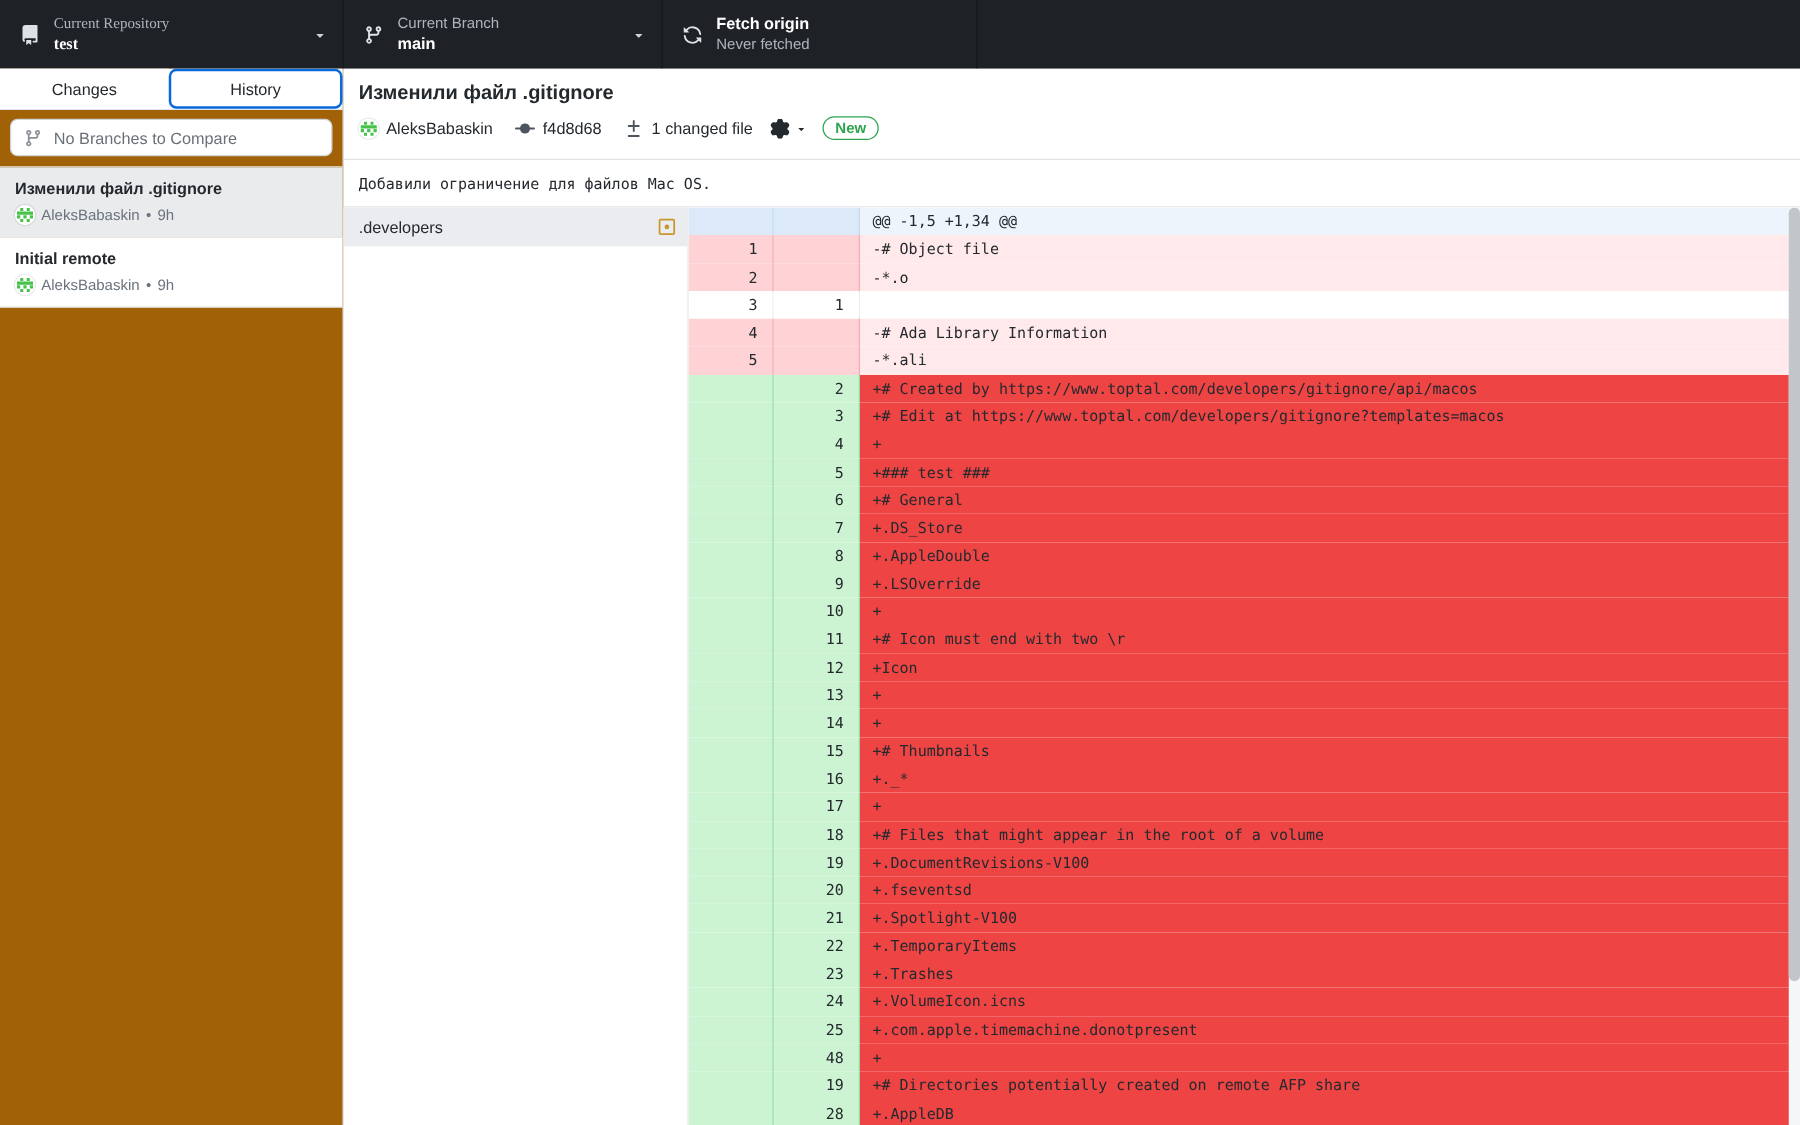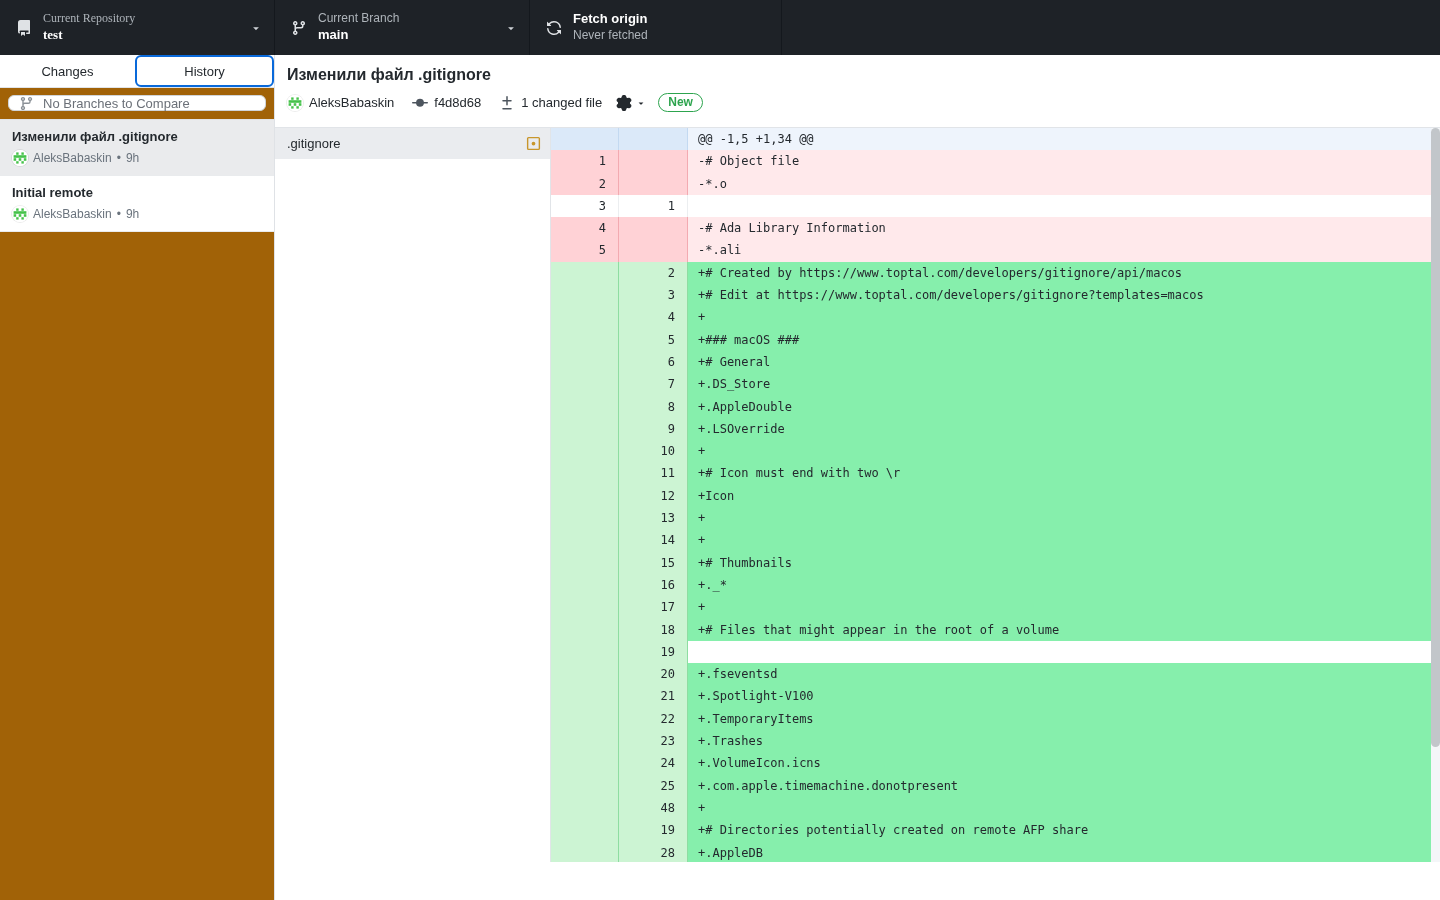--- a/index.html
+++ b/index.html
@@ -20,21 +20,21 @@
   .tb-chevron{margin-left:auto;width:12px;height:12px;fill:#cfd3d7;}
 
   
   .sidebar{position:absolute;left:0;top:55px;width:275px;height:845px;background:#a16207;
            border-right:1px solid #dfe2e6;box-sizing:border-box;}
   .tabs{display:flex;height:33px;border-bottom:1px solid #e1e4e8;box-sizing:border-box;background:#fff;}
   .tab{flex:1;display:flex;align-items:center;justify-content:center;font-size:13px;color:#24292e;
        box-sizing:border-box;cursor:pointer;background:#fff;}
   .tab.selected{border:2px solid #0969da;border-radius:6px;}
   .compare-sec{padding:7px 8px 8px;border-bottom:1px solid #e1e4e8;}
-  .compare-box{height:16px;border:1px solid #d0d4d9;border-radius:6px;display:flex;align-items:center;
+  .compare-box{height:30px;border:1px solid #d0d4d9;border-radius:6px;display:flex;align-items:center;
                gap:9px;padding:0 10px;color:#6b7078;font-size:13px;box-sizing:border-box;background:#fff;}
   .compare-box svg{width:15px;height:15px;fill:#8b9197;flex-shrink:0;}
   .commit-item{padding:9px 12px 9px;border-bottom:1px solid #e9ebed;cursor:pointer;background:#fff;}
   .commit-item.selected{background:#eaebed;}
   .ci-title{font-size:13px;font-weight:600;color:#24292e;white-space:nowrap;overflow:hidden;}
   .ci-meta{display:flex;align-items:center;gap:5px;margin-top:6px;font-size:12px;color:#6a737d;}
 
   .avatar{width:16px;height:16px;border-radius:50%;background:#fff;overflow:hidden;display:inline-block;
           box-shadow:0 0 0 1px rgba(0,0,0,0.08);flex-shrink:0;}
   .avatar svg{display:block;width:100%;height:100%;}
@@ -65,21 +65,21 @@
         font-size:12px;color:#24292e;background:#fff;}
   .drow{display:flex;height:22.3px;line-height:22.3px;}
   .num{width:68px;text-align:right;padding-right:12px;box-sizing:border-box;flex-shrink:0;color:#24292e;}
   .num.n2{width:69px;}
   .code{flex:1;padding-left:10px;white-space:pre;overflow:hidden;}
   .t-hunk .num{background:#dbe9f9;border-right:1px solid #c3d9f1;}
   .t-hunk .code{background:#eef4fc;}
   .t-del .num{background:#ffd2d6;border-right:1px solid #f3aab1;}
   .t-del .code{background:#ffe9eb;}
   .t-add .num{background:#ccf4d3;border-right:1px solid #8edda1;}
-  .t-add .code{background:#86efac;}
+  .t-add .code{background:#ef4444;}
   .t-ctx .num{background:#fff;border-right:1px solid #eceef0;}
   .t-ctx .code{background:#fff;}
 
   .scrollbar{position:absolute;right:0;top:0;width:9px;height:100%;background:#f4f6f8;}
   .scroll-thumb{position:absolute;top:0;left:0;width:9px;height:619px;background:#c2c6ca;border-radius:5px;}
 </style>
 </head>
 <body>
 
 <div class="app">
@@ -218,26 +218,27 @@
           <svg class="gear" viewBox="0 0 16 16">
               <path d="M8 0a8.2 8.2 0 01.701.031c.743.064 1.289.614 1.458 1.26l.288 1.106c.018.066.079.158.212.224.231.114.454.243.668.386.123.082.233.09.299.071l1.103-.303c.644-.176 1.392.021 1.82.63.27.385.506.792.704 1.218.315.675.111 1.422-.364 1.891l-.814.806c-.049.048-.098.147-.088.294.016.257.016.515 0 .772-.01.147.038.246.088.294l.814.806c.475.469.679 1.216.364 1.891a7.977 7.977 0 01-.704 1.217c-.428.61-1.176.807-1.82.63l-1.102-.302c-.067-.019-.177-.011-.3.071a5.909 5.909 0 01-.668.386c-.133.066-.194.158-.211.224l-.29 1.106c-.168.646-.715 1.196-1.458 1.26a8.006 8.006 0 01-1.402 0c-.743-.064-1.289-.614-1.458-1.26l-.289-1.106c-.018-.066-.079-.158-.212-.224a5.738 5.738 0 01-.668-.386c-.123-.082-.233-.09-.299-.071l-1.103.303c-.644.176-1.392-.021-1.82-.63a8.12 8.12 0 01-.704-1.218c-.315-.675-.111-1.422.363-1.891l.815-.806c.05-.048.098-.147.088-.294a6.214 6.214 0 010-.772c.01-.147-.038-.246-.088-.294l-.815-.806C.635 6.045.431 5.298.746 4.623a7.92 7.92 0 01.704-1.217c.428-.61 1.176-.807 1.82-.63l1.102.302c.067.019.177.011.3-.071.214-.143.437-.272.668-.386.133-.066.194-.158.211-.224l.29-1.106C6.009.645 6.556.095 7.299.03 7.53.01 7.764 0 8 0zm3 8a3 3 0 11-6 0 3 3 0 016 0z"></path>
             </svg>
           <svg class="chev" viewBox="0 0 16 16">
               <path d="M4.427 7.427l3.396 3.396a.25.25 0 00.354 0l3.396-3.396A.25.25 0 0011.396 7H4.604a.25.25 0 00-.177.427z"></path>
             </svg>
         </span>
         <span class="badge-new">New</span>
       </div>
     </div>
+    <div class="c-desc">Добавили ограничение для файлов Mac OS.</div>
 
     <div class="content">
       <div class="filelist">
 
       <div class="file-row">
-            <span>.gitignore</span>
+            <span>.developers</span>
             <svg viewBox="0 0 16 16">
               <path d="M13.25 2.5H2.75a.25.25 0 00-.25.25v10.5c0 .138.112.25.25.25h10.5a.25.25 0 00.25-.25V2.75a.25.25 0 00-.25-.25zM2.75 1h10.5c.966 0 1.75.784 1.75 1.75v10.5A1.75 1.75 0 0113.25 15H2.75A1.75 1.75 0 011 13.25V2.75C1 1.784 1.784 1 2.75 1zM8 10a2 2 0 100-4 2 2 0 000 4z"></path>
             </svg>
           </div>
         </div>
 
       <div class="diff">
         <div>
 
         <div class="drow t-hunk">
@@ -281,21 +282,21 @@
               <span class="code">+# Edit at https://www.toptal.com/developers/gitignore?templates=macos</span>
             </div>
             <div class="drow t-add">
               <span class="num n1"></span>
               <span class="num n2">4</span>
               <span class="code">+</span>
             </div>
             <div class="drow t-add">
               <span class="num n1"></span>
               <span class="num n2">5</span>
-              <span class="code">+### macOS ###</span>
+              <span class="code">+### test ###</span>
             </div>
             <div class="drow t-add">
               <span class="num n1"></span>
               <span class="num n2">6</span>
               <span class="code">+# General</span>
             </div>
             <div class="drow t-add">
               <span class="num n1"></span>
               <span class="num n2">7</span>
               <span class="code">+.DS_Store</span>
@@ -351,20 +352,21 @@
               <span class="code">+</span>
             </div>
             <div class="drow t-add">
               <span class="num n1"></span>
               <span class="num n2">18</span>
               <span class="code">+# Files that might appear in the root of a volume</span>
             </div>
             <div class="drow t-add">
               <span class="num n1"></span>
               <span class="num n2">19</span>
+              <span class="code">+.DocumentRevisions-V100</span>
             </div>
             <div class="drow t-add">
               <span class="num n1"></span>
               <span class="num n2">20</span>
               <span class="code">+.fseventsd</span>
             </div>
             <div class="drow t-add">
               <span class="num n1"></span>
               <span class="num n2">21</span>
               <span class="code">+.Spotlight-V100</span>

